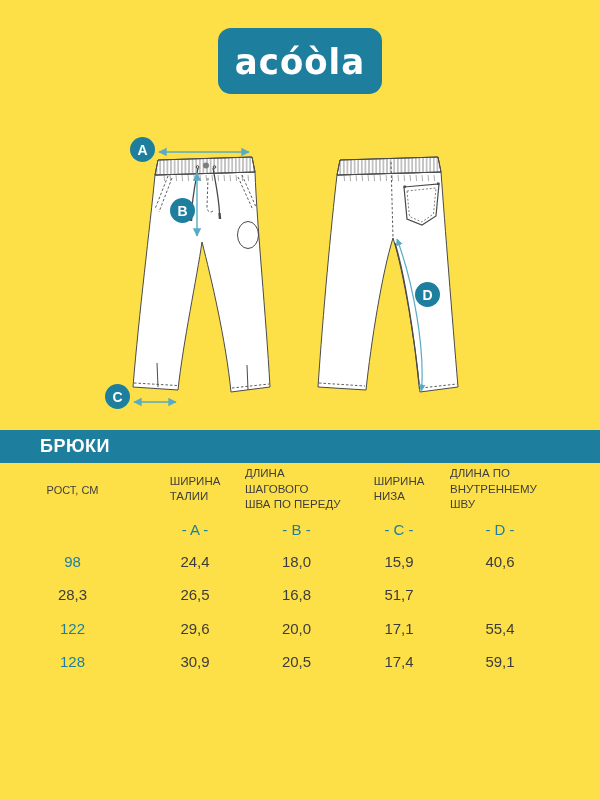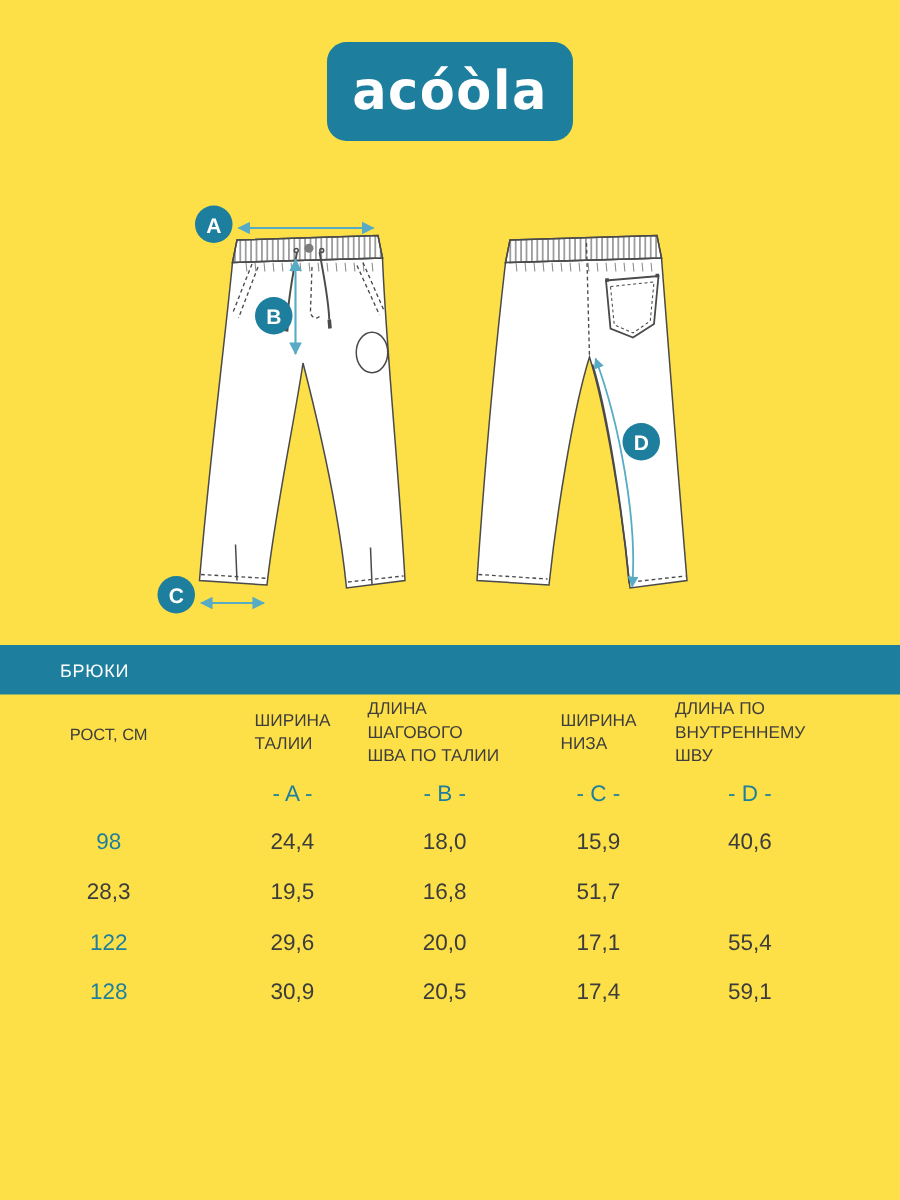--- a/index.html
+++ b/index.html
@@ -23,21 +23,21 @@
   .marker{
     position:absolute;width:25px;height:25px;border-radius:50%;
     background:#1d7f9d;color:#fff;display:flex;align-items:center;justify-content:center;
     font-size:14px;font-weight:bold;
   }
   
   .band{
     position:absolute;left:0;top:430px;width:600px;height:33px;background:#1d7f9d;
     display:flex;align-items:center;
   }
-  .band .title{color:#ffffff;font-weight:normal;font-size:12px;margin-left:40px;letter-spacing:.5px;}
+  .band .title{color:#ffffff;font-weight:bold;font-size:18px;margin-left:40px;letter-spacing:.5px;}
   
   .table-area{position:absolute;left:0;top:466px;width:600px;}
   .trow{
     display:grid;grid-template-columns:145px 100px 103px 102px 100px;
     padding-right:50px;align-items:center;text-align:center;
   }
   .thead .trow{min-height:44px;}
   .thead .hcell{display:inline-block;text-align:left;font-size:11.5px;line-height:1.35;
     white-space:pre-line;color:#3e3e3e;}
   .thead .hcell.first{font-size:11px;}
@@ -154,21 +154,21 @@
   </div>
 
   <div class="table-area">
 
     <div class="thead">
       <div class="trow">
         <div><span class="hcell first">РОСТ, СМ</span></div>
         <div><span class="hcell">ШИРИНА
 ТАЛИИ</span></div>
         <div><span class="hcell">ДЛИНА ШАГОВОГО
-ШВА ПО ТАЛИИ</span></div>
+ШВА ПО ПЕРЕДУ</span></div>
         <div><span class="hcell">ШИРИНА
 НИЗА</span></div>
         <div><span class="hcell">ДЛИНА ПО
 ВНУТРЕННЕМУ ШВУ</span></div>
       </div>
     </div>
 
     <div class="letters">
       <div class="trow">
         <div class="lcell"></div>
@@ -182,21 +182,21 @@
     <div class="rows">
       <div class="trow">
         <div class="size">98</div>
         <div class="val">24,4</div>
         <div class="val">18,0</div>
         <div class="val">15,9</div>
         <div class="val">40,6</div>
       </div>
       <div class="trow">
         <div class="val">28,3</div>
-        <div class="val">19,5</div>
+        <div class="val">26,5</div>
         <div class="val">16,8</div>
         <div class="val">51,7</div>
       </div>
       <div class="trow">
         <div class="size">122</div>
         <div class="val">29,6</div>
         <div class="val">20,0</div>
         <div class="val">17,1</div>
         <div class="val">55,4</div>
       </div>

